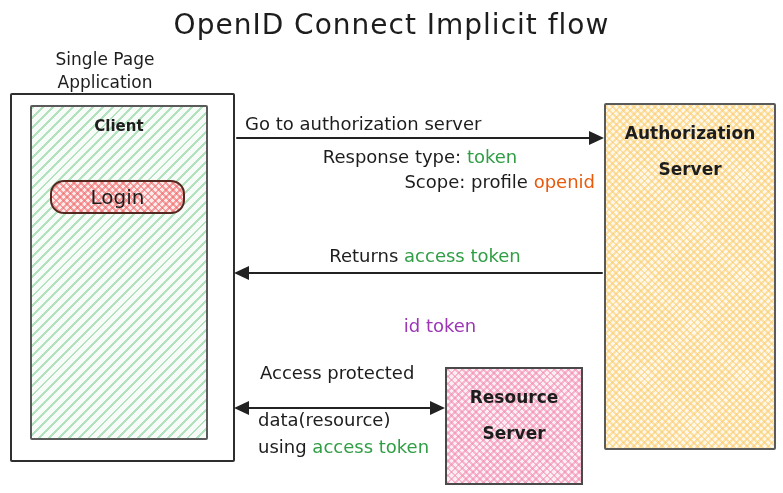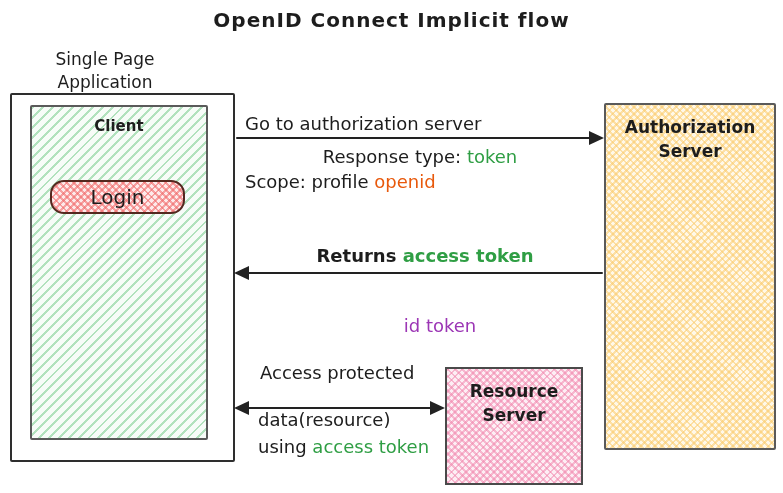--- a/index.html
+++ b/index.html
@@ -5,21 +5,21 @@
   html,body{margin:0;padding:0;background:#ffffff;}
   .stage{
     position:relative;width:783px;height:493px;background:#fff;overflow:hidden;
     font-family:"DejaVu Sans","Liberation Sans",sans-serif;color:var(--ink,#1d1d1d);
   }
   .abs{position:absolute;}
 
   
   .title{
     left:0;top:8px;width:100%;text-align:center;
-    font-size:20px;font-weight:bold;letter-spacing:1px;
+    font-size:28px;font-weight:normal;letter-spacing:1px;
   }
 
   
   .spa-label{
     left:35px;top:48px;width:140px;text-align:center;
     font-size:17px;line-height:23px;
   }
 
   
   .spa-box{
@@ -58,40 +58,40 @@
   .res-box{
     left:445px;top:367px;width:134px;height:114px;
     border:2px solid #4a4a4a;border-radius:0;
     background:
       repeating-linear-gradient(45deg, rgba(240,130,170,0.5) 0 2px, transparent 2px 5px),
       repeating-linear-gradient(135deg, rgba(240,130,170,0.5) 0 2px, transparent 2px 5px);
     background-color:#fdeef4;
   }
   .box-label{
     position:absolute;left:0;top:10px;width:100%;text-align:center;
-    font-size:17px;font-weight:bold;line-height:24px;color:#1d1d1d;
+    font-size:17px;font-weight:bold;line-height:36px;color:#1d1d1d;
     padding:0 14px;box-sizing:border-box;
   }
 
   
   .arrow{position:absolute;height:14px;}
   .shaft{position:absolute;left:1px;right:1px;top:6px;height:2px;background:#222;border-radius:2px;}
   .ah{position:absolute;top:0;width:0;height:0;border-top:7px solid transparent;border-bottom:7px solid transparent;}
   .ah-r{right:-1px;border-left:15px solid #222;}
   .ah-l{left:-1px;border-right:15px solid #222;}
   .arrow1{left:235px;top:131px;width:368px;}
   .arrow2{left:235px;top:266px;width:369px;}
   .arrow3{left:235px;top:401px;width:209px;}
 
   
   .flow{font-size:18px;white-space:nowrap;}
   .flow1-title{left:245px;top:113px;width:350px;}
   .flow1-l2{left:245px;top:146px;width:350px;text-align:center;}
-  .flow1-l3{left:245px;top:171px;width:350px;text-align:left;}
-  .flow2-l1{left:250px;top:245px;width:350px;text-align:center;font-weight:bold;}
+  .flow1-l3{left:245px;top:171px;width:350px;text-align:right;}
+  .flow2-l1{left:250px;top:245px;width:350px;text-align:center;}
   .flow2-l2{left:260px;top:279px;width:360px;text-align:center;}
   .flow3-l1{left:260px;top:362px;}
   .flow3-l2{left:258px;top:409px;}
   .flow3-l3{left:258px;top:436px;}
 
   .green{color:var(--green,#2f9e44);}
   .orange{color:var(--orange,#e8590c);}
   .purple{color:var(--purple,#9c36b5);margin-top:36px;}
 </style>
 </head>

